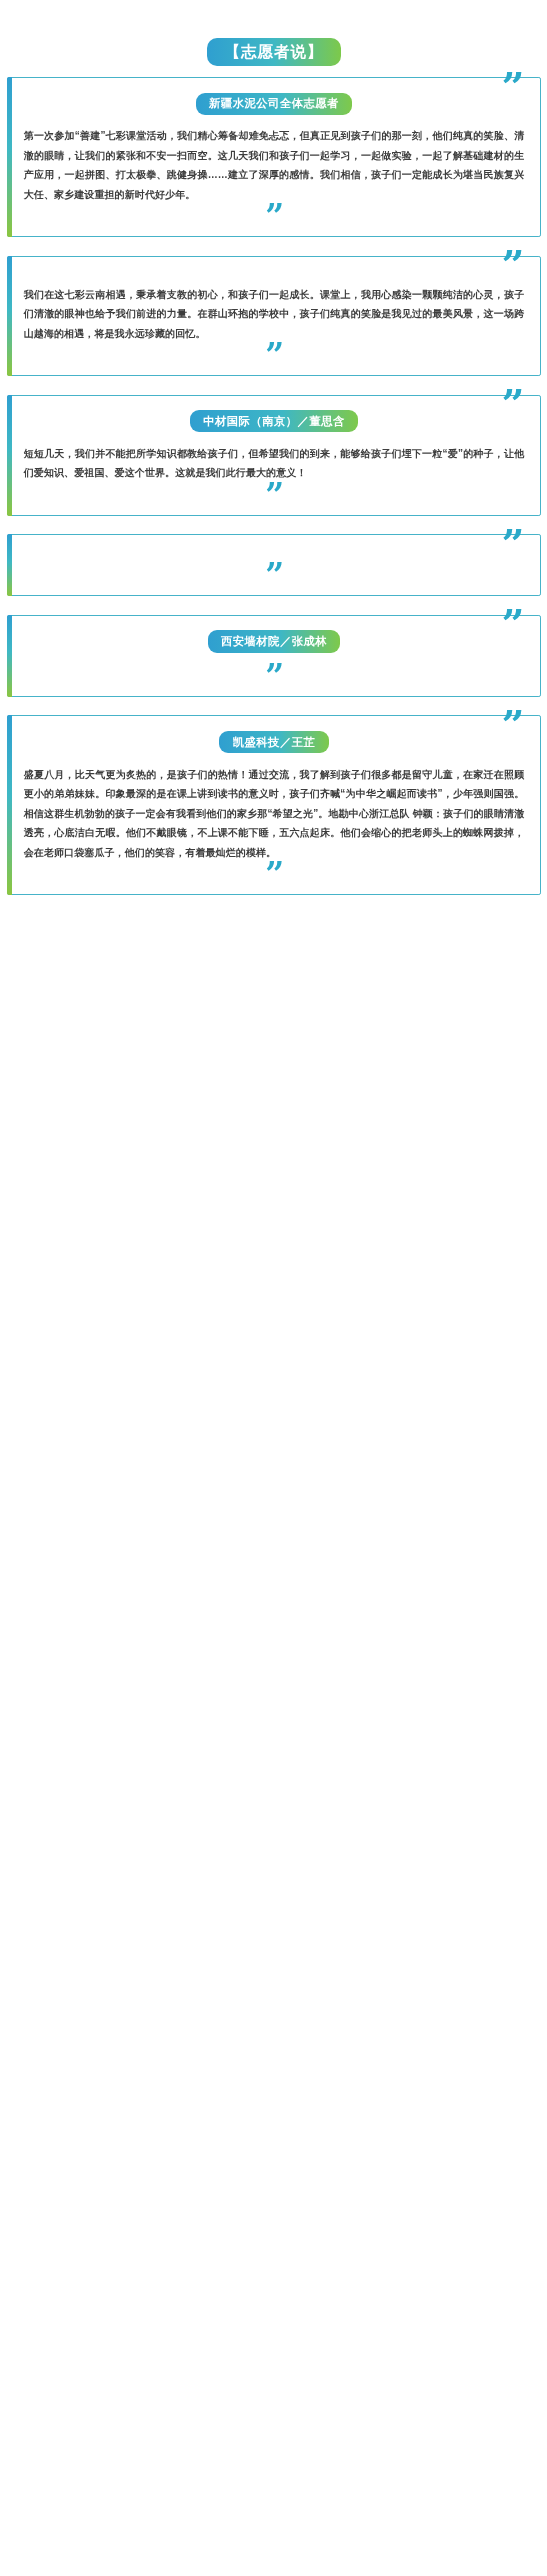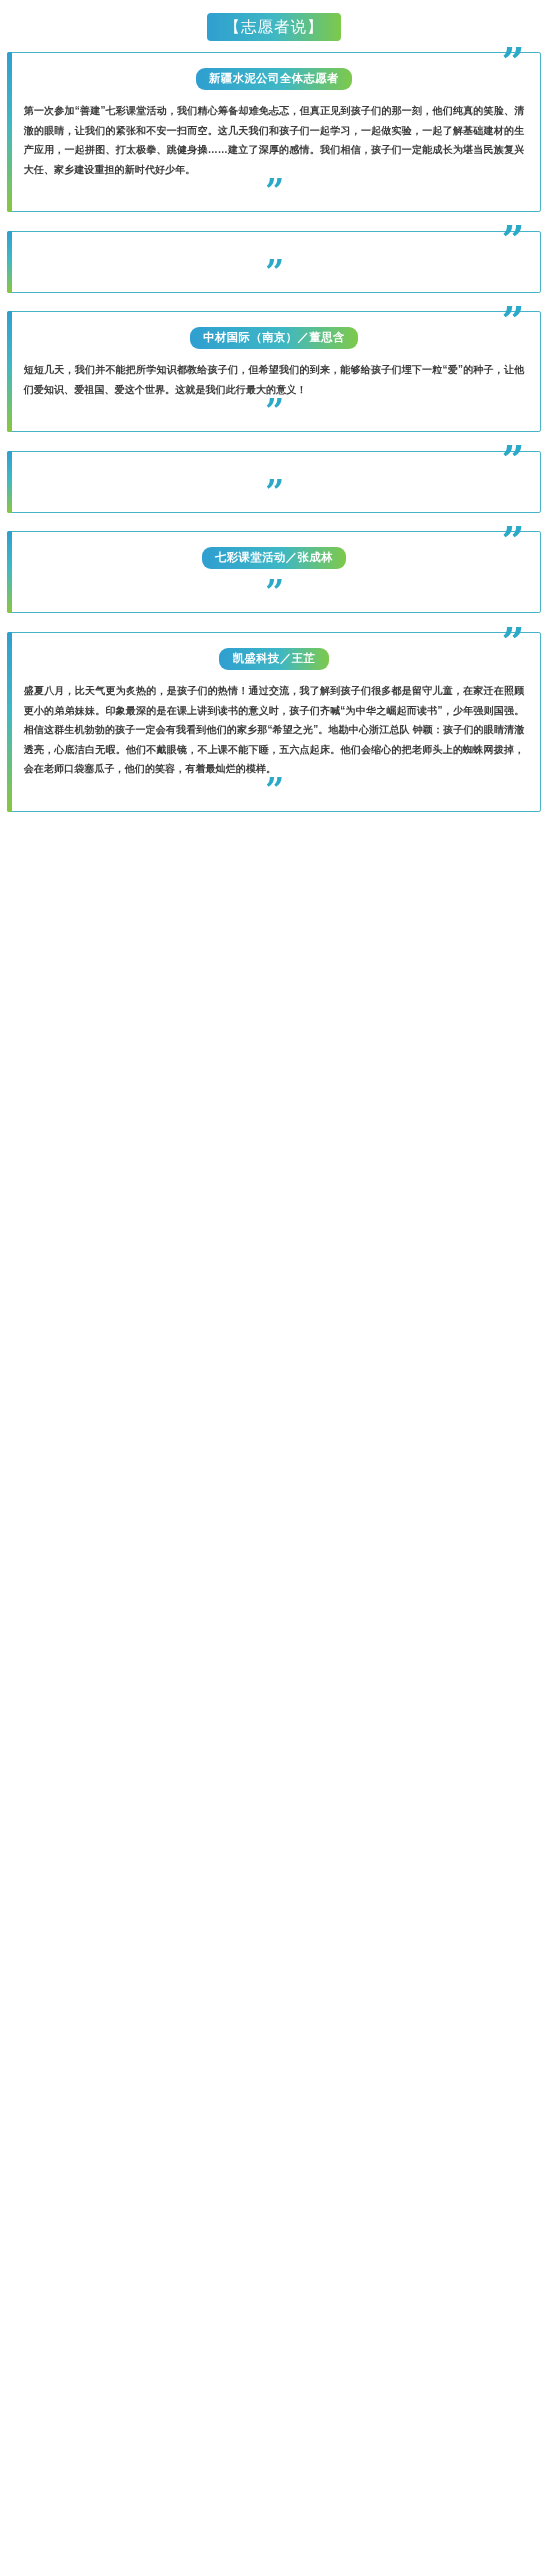--- a/index.html
+++ b/index.html
@@ -20,25 +20,26 @@
     justify-content: center;
     align-items: center;
     margin: 0 auto 11.3px auto;
     width: 100%;
   }
   .page-title {
     display: inline-block;
     background: linear-gradient(90deg, #2f9fd0 0%, #3fb8c4 50%, #7dc94a 100%);
     color: #ffffff;
     font-size: 15.5px;
-    font-weight: normal;
+    font-weight: bold;
     letter-spacing: 1px;
     padding: 5.7px 17.5px 6.2px 17.5px;
-    border-radius: 4px;
+    border-radius: 10px;
     line-height: 1;
+    margin-top: 25px;
   }
 
   .cards {
     display: flex;
     flex-direction: column;
     gap: 18.5px;
     padding: 0 7.2px;
   }
 
   .card {
@@ -132,20 +133,21 @@
         <span class="name-tag">新疆水泥公司全体志愿者</span>
       </div>
       <p class="body-text">第一次参加“善建”七彩课堂活动，我们精心筹备却难免忐忑，但真正见到孩子们的那一刻，他们纯真的笑脸、清澈的眼睛，让我们的紧张和不安一扫而空。这几天我们和孩子们一起学习，一起做实验，一起了解基础建材的生产应用，一起拼图、打太极拳、跳健身操……建立了深厚的感情。我们相信，孩子们一定能成长为堪当民族复兴大任、家乡建设重担的新时代好少年。</p>
       <span class="quote-bottom">”</span>
     </div>
   </div>
 
   <div class="card">
     <div class="card-inner">
       <span class="quote-top">”</span>
+      <p class="body-text">我们在这七彩云南相遇，秉承着支教的初心，和孩子们一起成长。课堂上，我用心感染一颗颗纯洁的心灵，孩子们清澈的眼神也给予我们前进的力量。在群山环抱的学校中，孩子们纯真的笑脸是我见过的最美风景，这一场跨山越海的相遇，将是我永远珍藏的回忆。</p>
       <span class="quote-bottom">”</span>
     </div>
   </div>
 
   <div class="card">
     <div class="card-inner">
       <span class="quote-top">”</span>
       <div class="name-tag-wrap">
         <span class="name-tag">中材国际（南京）／董思含</span>
       </div>
@@ -158,21 +160,21 @@
     <div class="card-inner">
       <span class="quote-top">”</span>
       <span class="quote-bottom">”</span>
     </div>
   </div>
 
   <div class="card">
     <div class="card-inner">
       <span class="quote-top">”</span>
       <div class="name-tag-wrap">
-        <span class="name-tag">七彩课堂活动／张成林</span>
+        <span class="name-tag">西安墙材院／张成林</span>
       </div>
       <span class="quote-bottom">”</span>
     </div>
   </div>
 
   <div class="card">
     <div class="card-inner">
       <span class="quote-top">”</span>
       <div class="name-tag-wrap">
         <span class="name-tag">凯盛科技／王芷</span>

